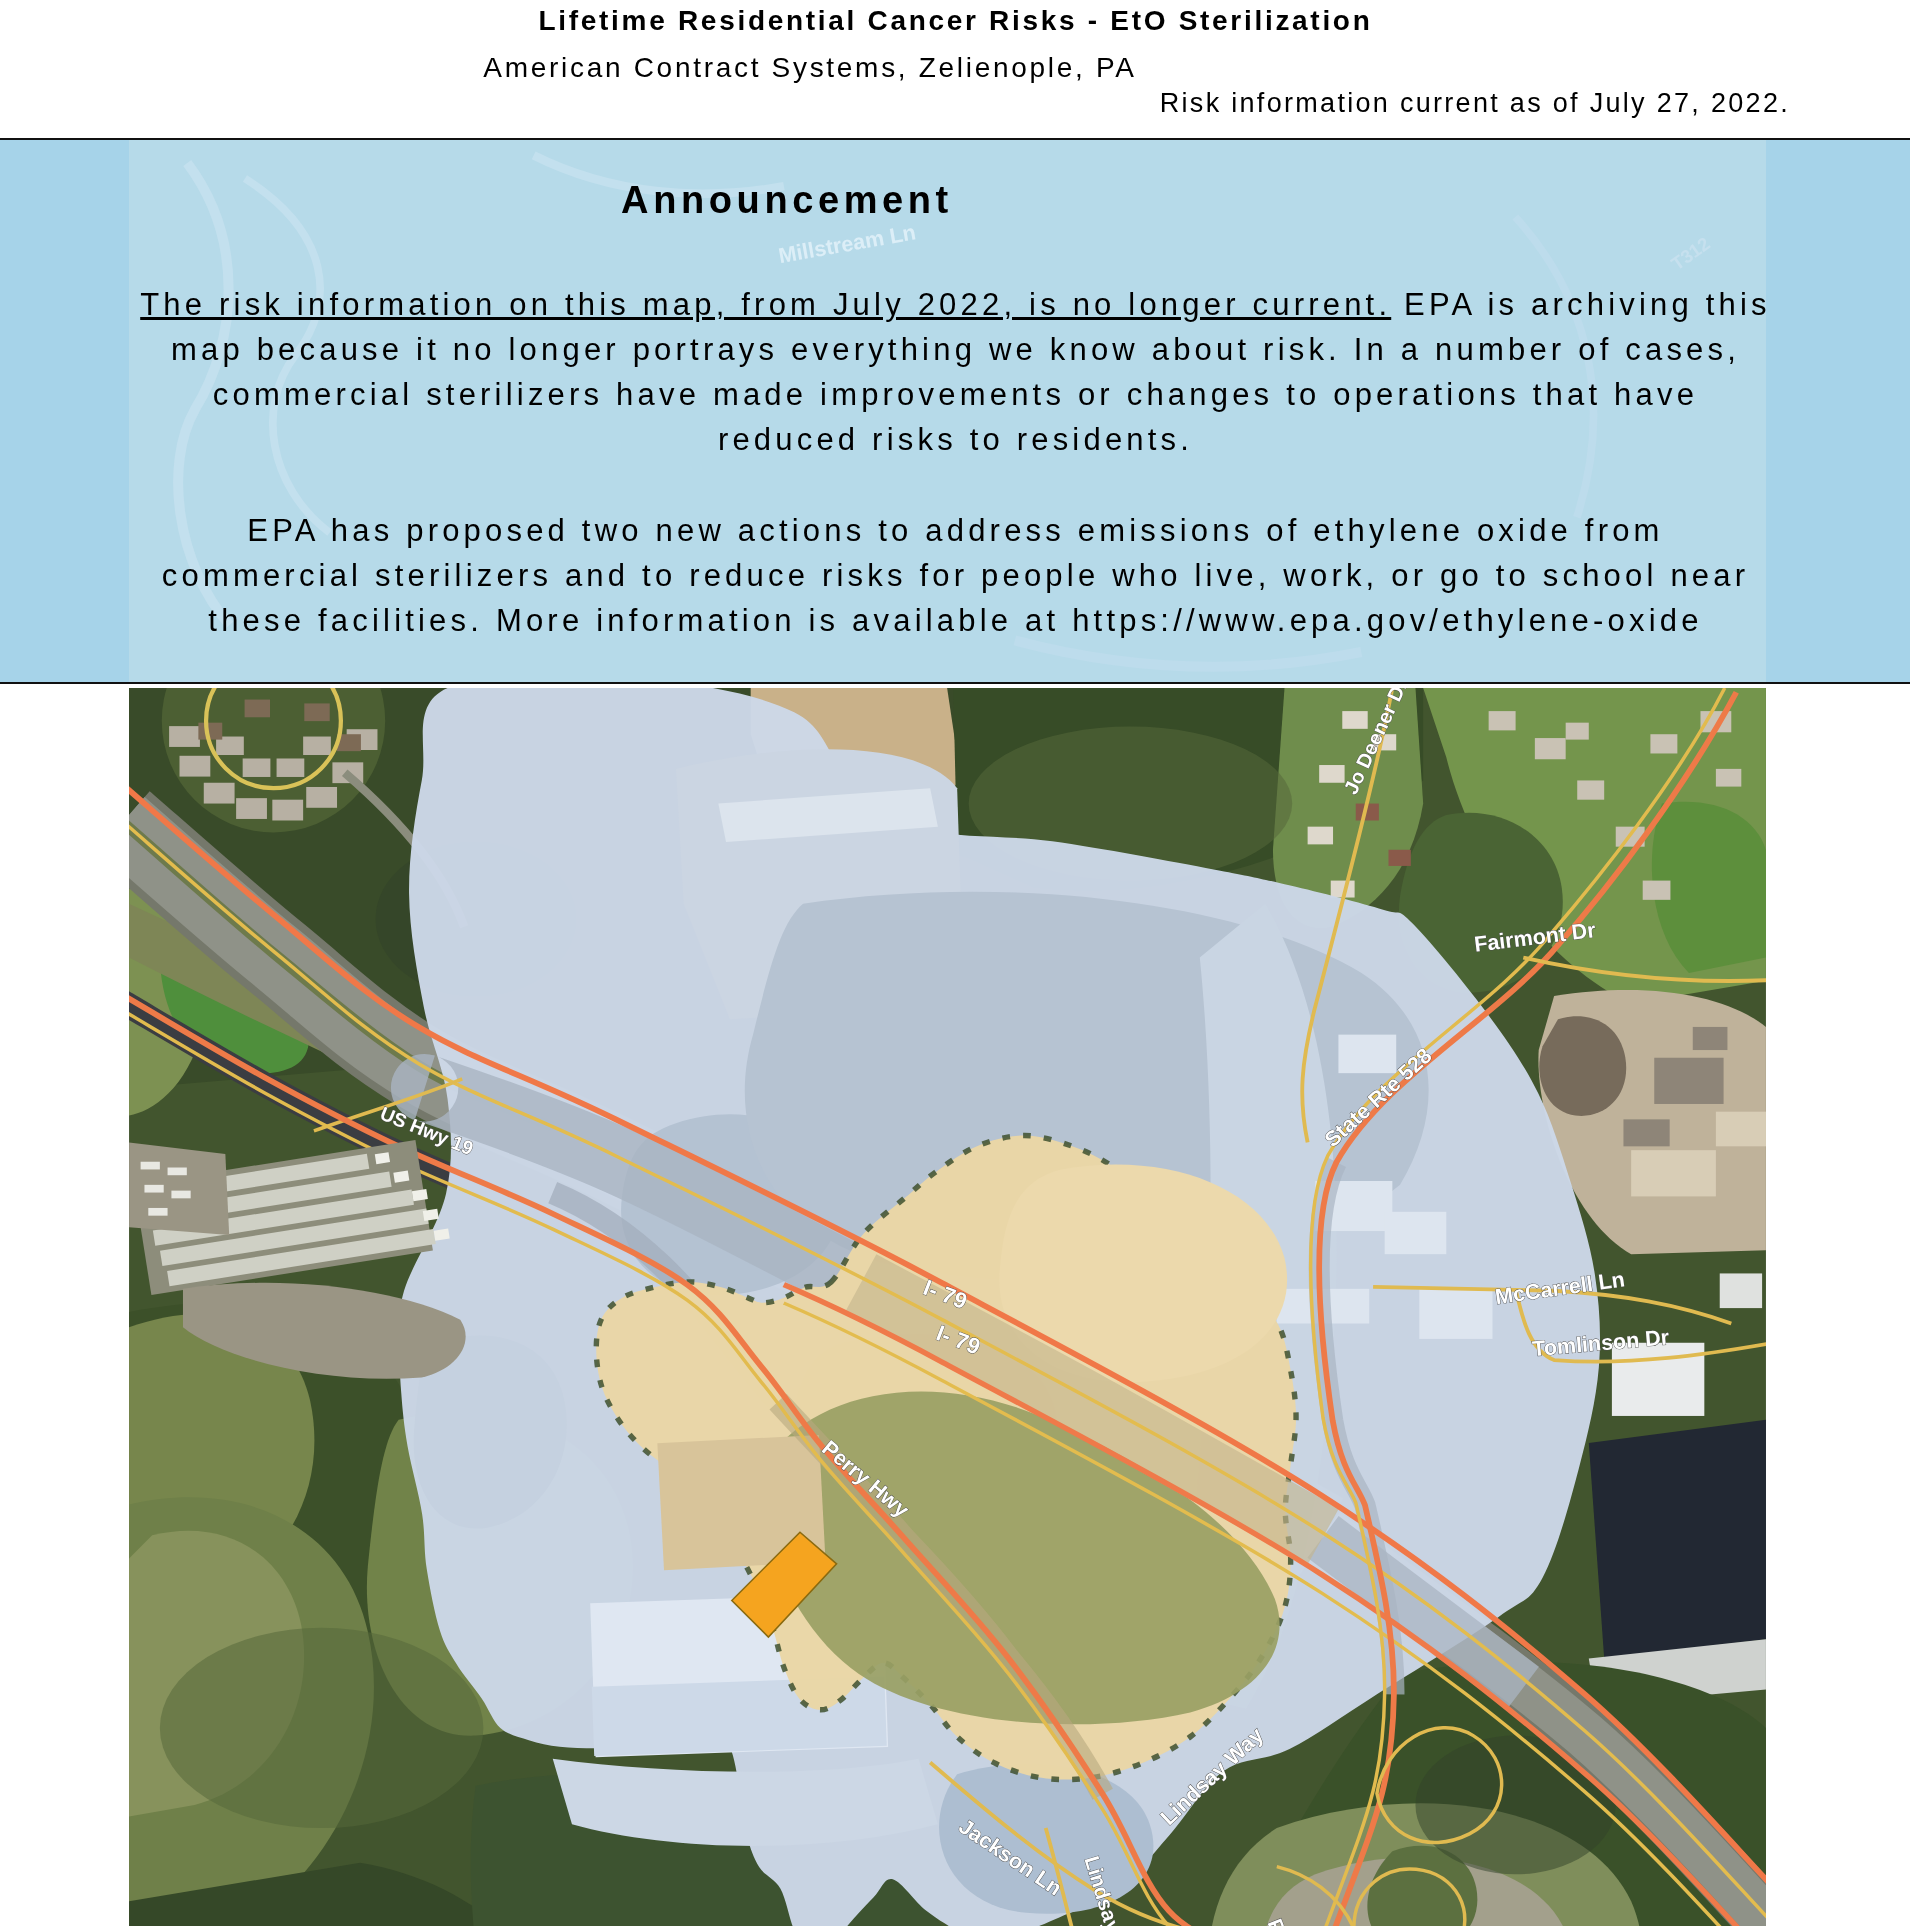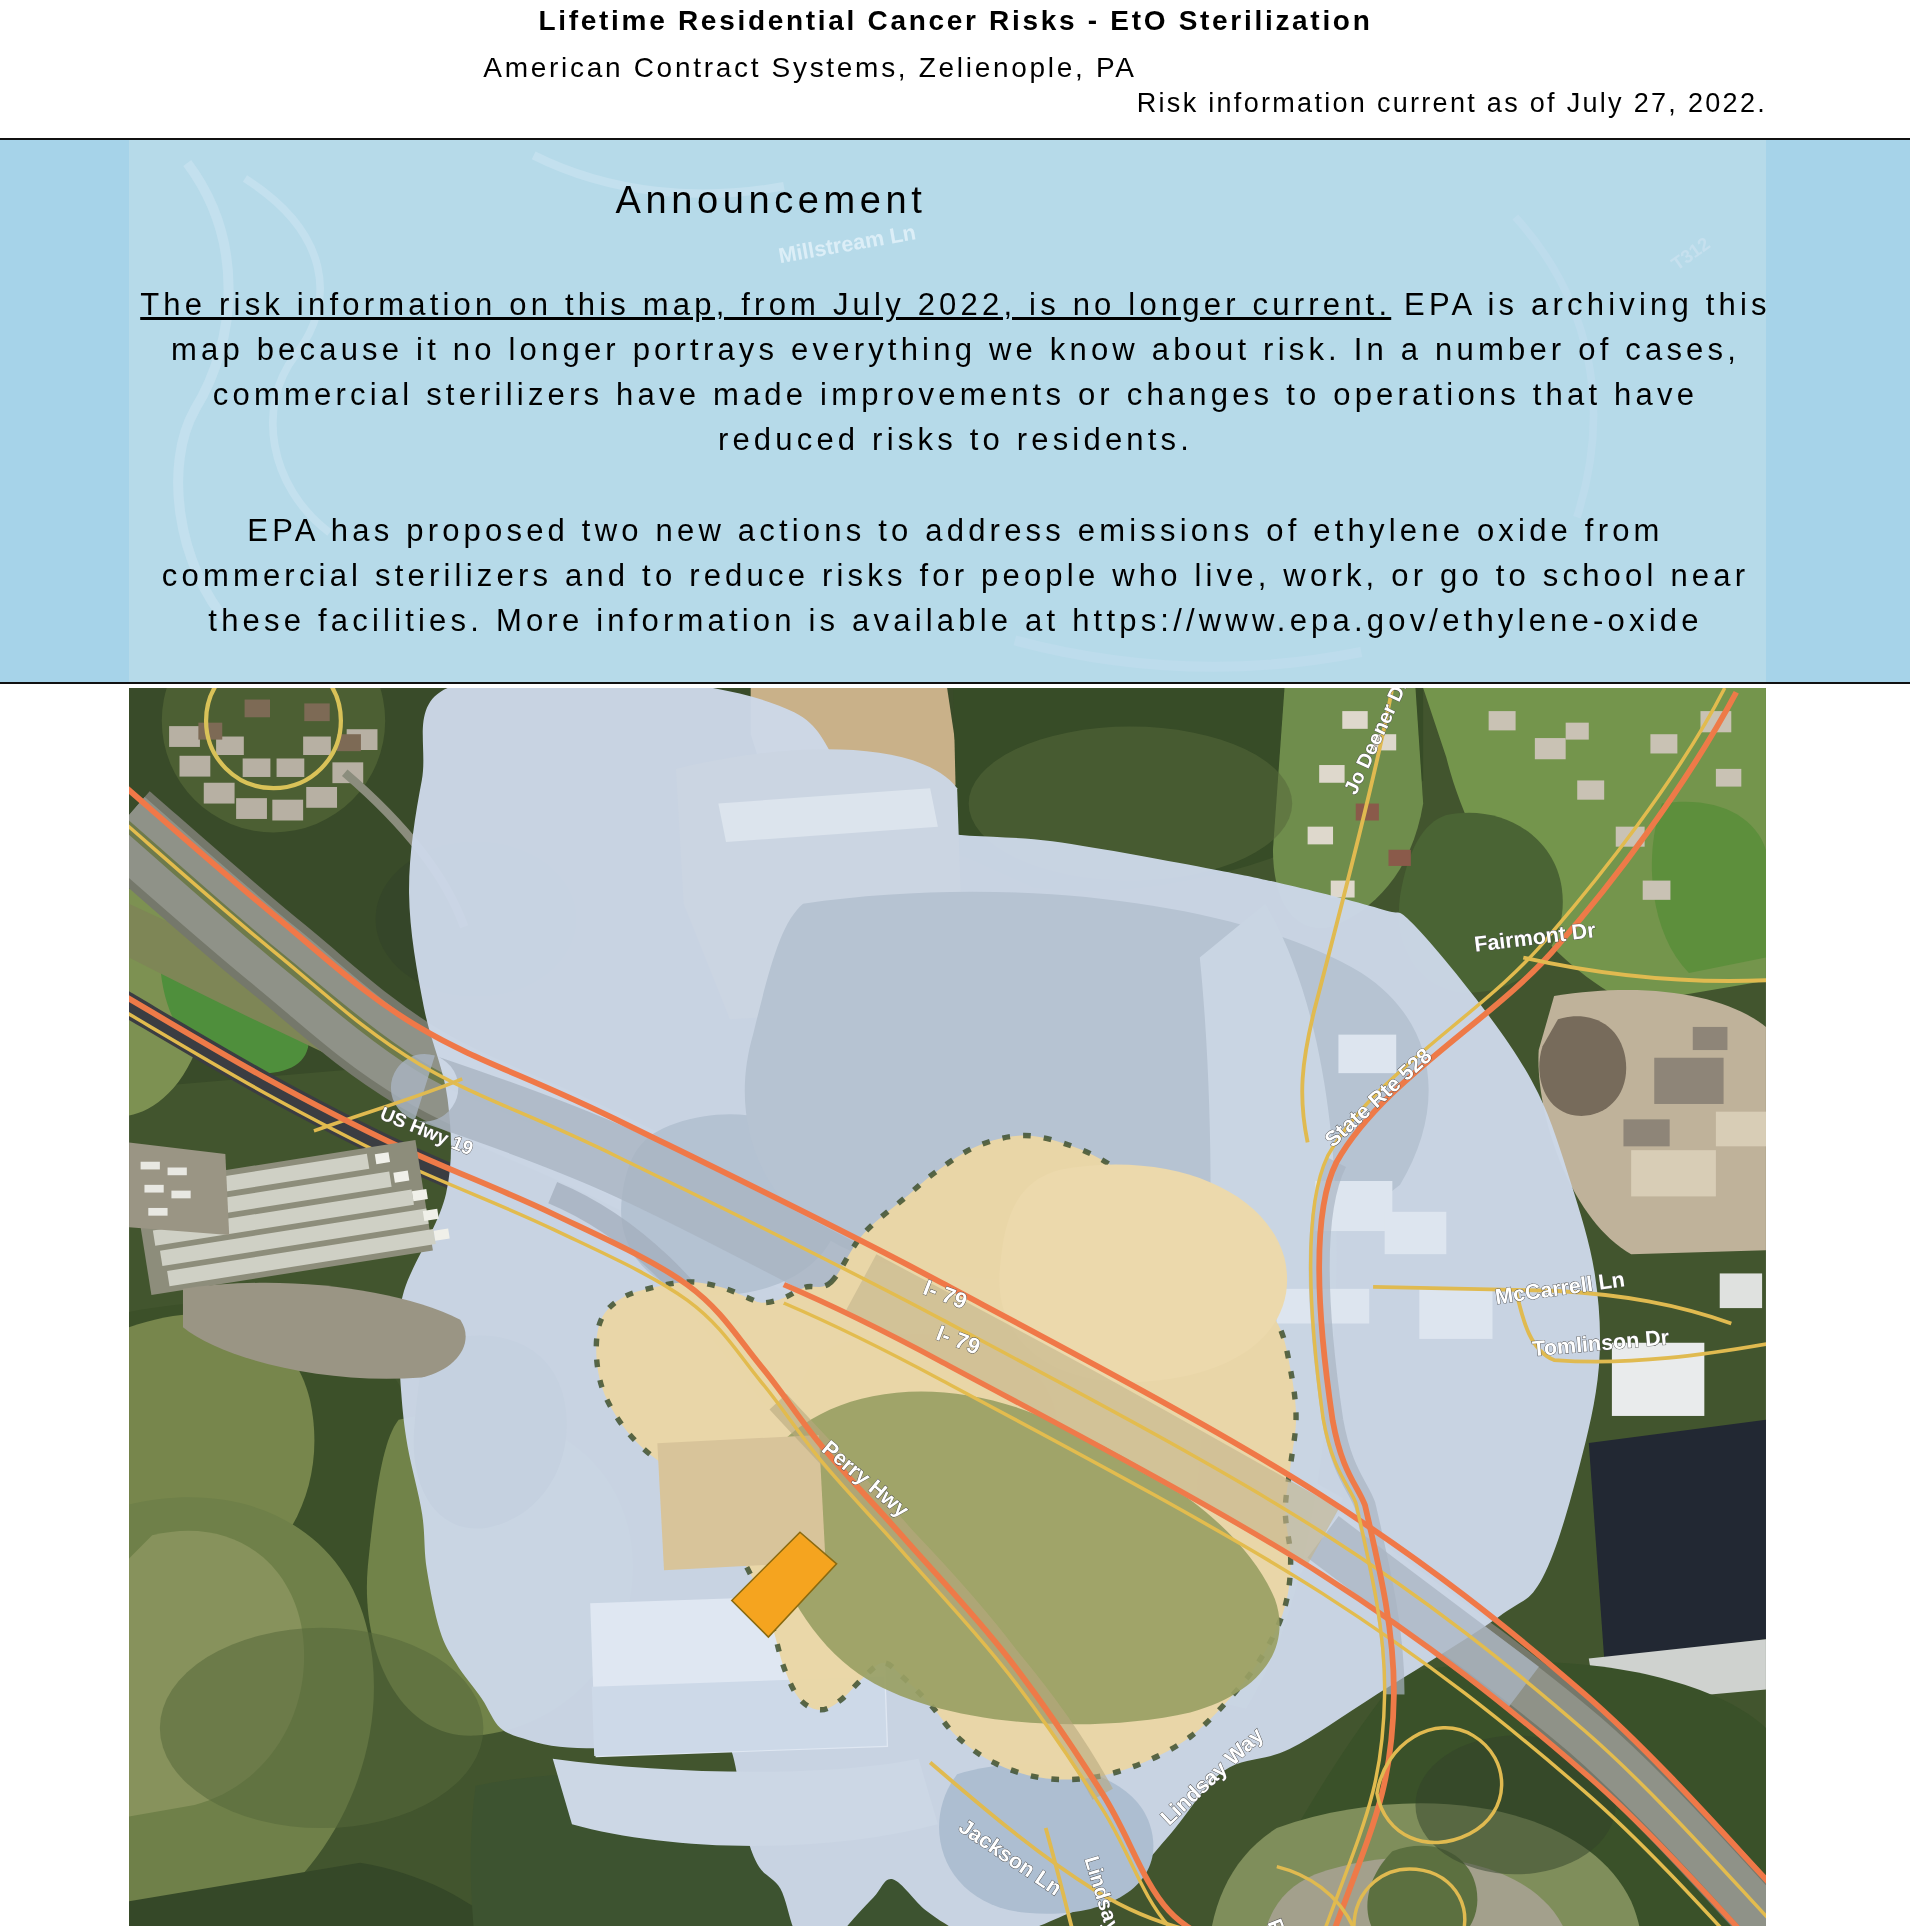--- a/index.html
+++ b/index.html
@@ -6,36 +6,36 @@
 body{width:1911px;height:2702px;position:relative;font-family:"Liberation Sans",sans-serif;overflow:hidden;}
 .abs{position:absolute;}
 </style>
 </head>
 <body>
 
 <div class="abs" style="left:0;top:5px;width:1911px;text-align:center;font-size:28px;font-weight:bold;letter-spacing:2.7px;color:#000;" id="t1">Lifetime Residential Cancer Risks - EtO Sterilization</div>
 
 <div class="abs" style="left:12px;top:52px;width:1596px;text-align:center;font-size:28px;font-weight:normal;letter-spacing:2.7px;color:#000;">American Contract Systems, Zelienople, PA</div>
 
-<div class="abs" style="left:0;top:88px;width:1767px;text-align:right;font-size:27px;letter-spacing:2.3px;color:#000;">Risk information current as of July 27, 2022.</div>
+<div class="abs" style="left:0;top:88px;width:1767px;text-align:right;font-size:27px;letter-spacing:2.3px;color:#000;padding-left:23px;">Risk information current as of July 27, 2022.</div>
 
 <div class="abs" style="left:0;top:138px;width:1911px;height:542px;background:#a6d3e9;border-top:2.7px solid #111;border-bottom:2.7px solid #111;">
 
   <div class="abs" style="left:129px;top:0;width:1637px;height:542px;background:#b6dae9;"></div>
   <svg class="abs" style="left:129px;top:0;" width="1637" height="542" viewBox="0 0 4250 1408">
     <path d="M 150 60 C 300 260 280 520 170 700 C 90 840 120 1100 260 1260" stroke="#c3e0ee" stroke-width="26" fill="none"></path>
     <path d="M 300 100 C 520 240 540 420 430 560 C 330 690 360 900 520 1020" stroke="#c3e0ee" stroke-width="20" fill="none"></path>
     <path d="M 1050 40 C 1250 140 1480 160 1700 120" stroke="#c3e0ee" stroke-width="22" fill="none"></path>
     <path d="M 3600 200 C 3800 420 3850 700 3760 980" stroke="#bddcec" stroke-width="20" fill="none"></path>
     <path d="M 2300 1300 C 2600 1380 2900 1390 3200 1330" stroke="#bddcec" stroke-width="26" fill="none"></path>
     <text x="1690" y="320" font-size="56" font-weight="bold" fill="#dceef7" transform="rotate(-10 1690 320)">Millstream Ln</text>
     <text x="4020" y="340" font-size="48" font-weight="bold" fill="#c6e0ee" transform="rotate(-35 4020 340)">T312</text>
   </svg>
 
-  <div class="abs" style="left:0;top:39px;width:1542px;text-align:center;font-size:38px;font-weight:normal;letter-spacing:4.6px;color:#000;">Announcement</div>
+  <div class="abs" style="left:16px;top:39px;width:1542px;text-align:center;font-size:38px;font-weight:bold;letter-spacing:4.6px;color:#000;">Announcement</div>
 
   <div id="p1" class="abs" style="left:0;top:142px;width:1911px;text-align:center;font-size:31px;line-height:45px;letter-spacing:4.2px;color:#000;white-space:nowrap;"><span style="text-decoration:underline;">The risk information on this map, from July 2022, is no longer current.</span> EPA is archiving this<br>map because it no longer portrays everything we know about risk. In a number of cases,<br>commercial sterilizers have made improvements or changes to operations that have<br>reduced risks to residents.</div>
 
   <div id="p2" class="abs" style="left:0;top:368px;width:1911px;text-align:center;font-size:31px;line-height:45px;letter-spacing:4.2px;color:#000;white-space:nowrap;">EPA has proposed two new actions to address emissions of ethylene oxide from<br>commercial sterilizers and to reduce risks for people who live, work, or go to school near<br>these facilities. More information is available at https://www.epa.gov/ethylene-oxide</div>
 </div>
 
 <div class="abs" style="left:129px;top:688px;width:1637px;height:1541px;">
 <svg width="1637" height="1541" viewBox="0 0 4250 4001">
 
 <rect x="0" y="0" width="4250" height="4001" fill="#42552e"></rect>

